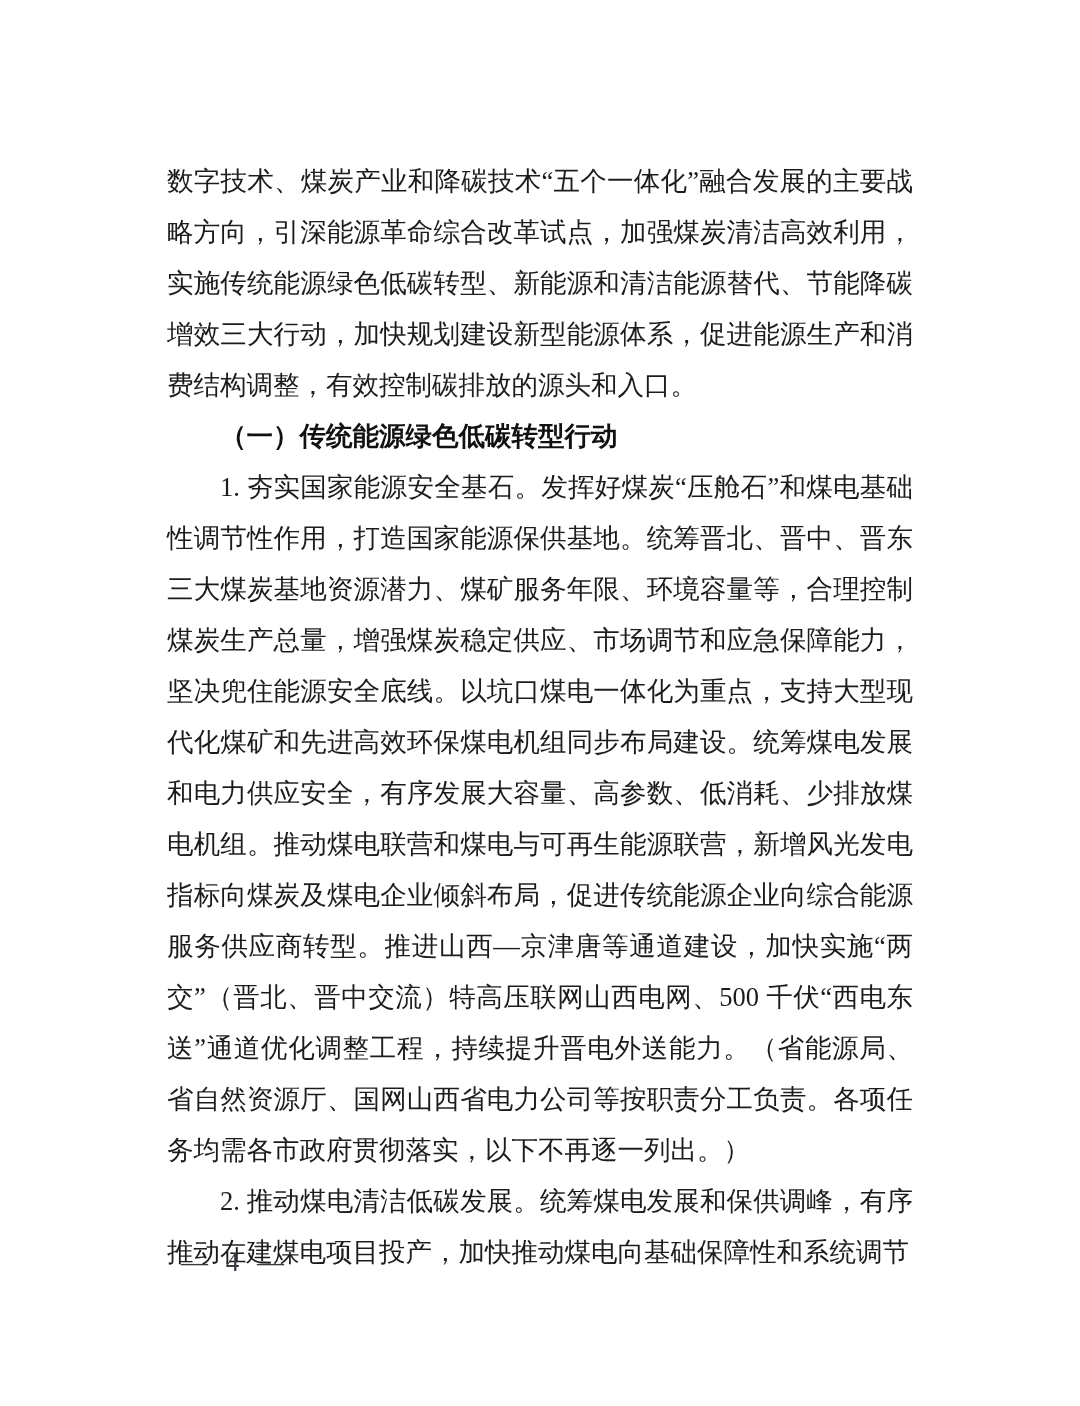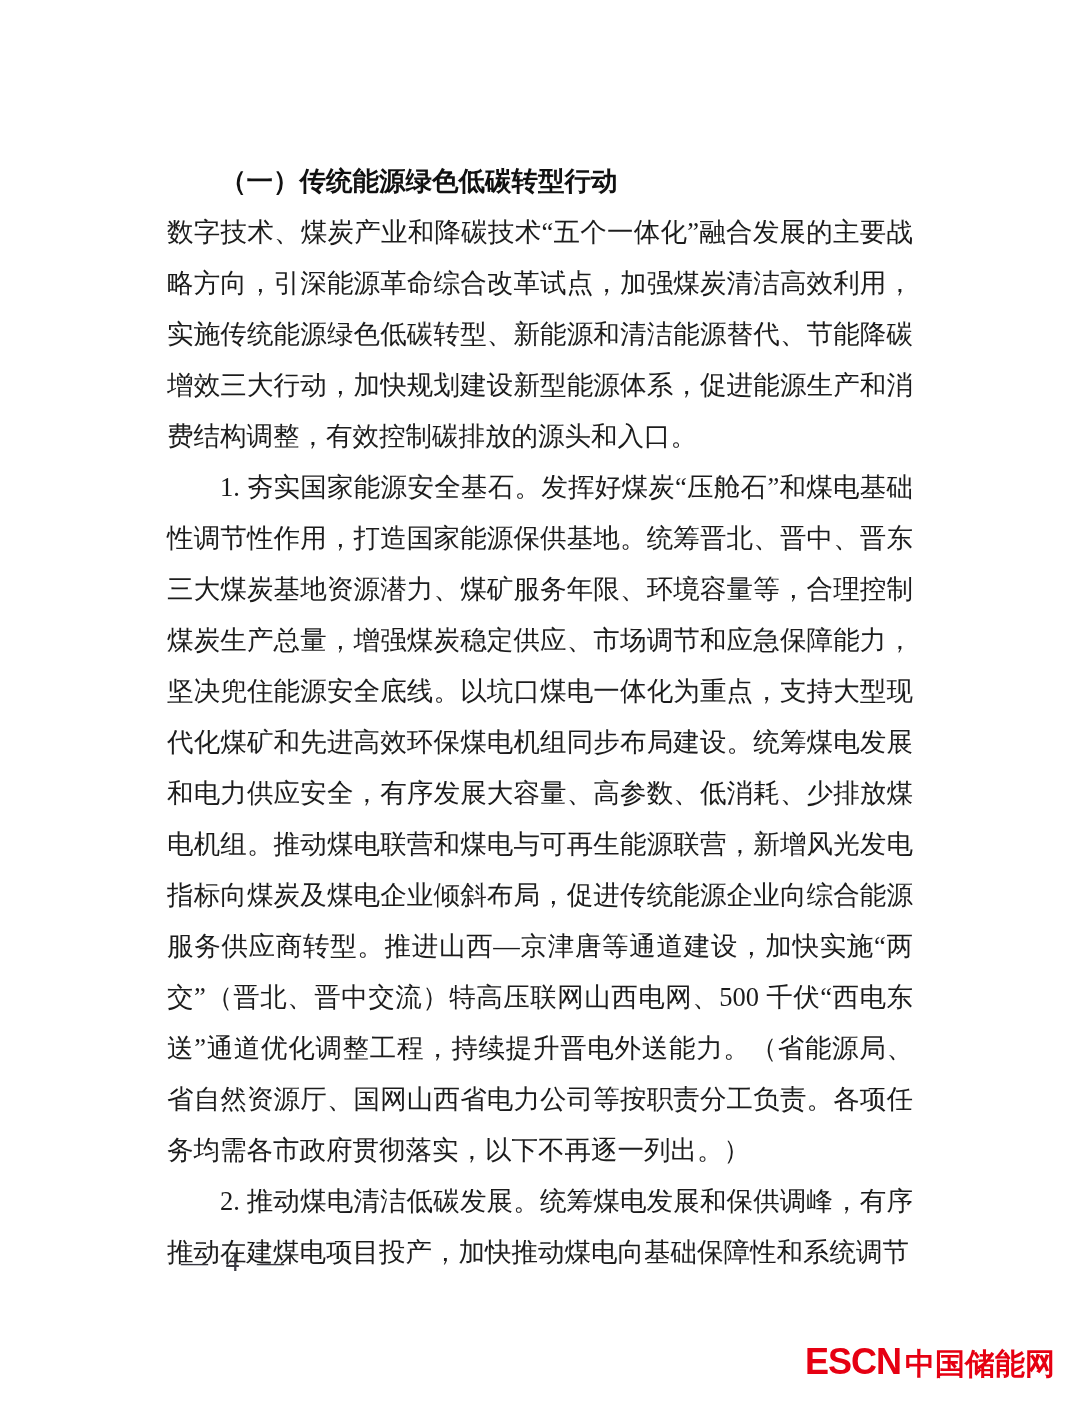--- a/index.html
+++ b/index.html
@@ -71,26 +71,22 @@
     line-height: 36px;
     margin-left: 4px;
   }
 </style>
 </head>
 <body>
 
 <div class="page">
 
   <div class="content">
+    <p class="para">数字技术、煤炭产业和降碳技术“五个一体化”融合发展的主要战略方向，引深能源革命综合改革试点，加强煤炭清洁高效利用，实施传统能源绿色低碳转型、新能源和清洁能源替代、节能降碳增效三大行动，加快规划建设新型能源体系，促进能源生产和消费结构调整，有效控制碳排放的源头和入口。</p>
     <p class="para indent heading">（一）传统能源绿色低碳转型行动</p>
-    <p class="para">数字技术、煤炭产业和降碳技术“五个一体化”融合发展的主要战略方向，引深能源革命综合改革试点，加强煤炭清洁高效利用，实施传统能源绿色低碳转型、新能源和清洁能源替代、节能降碳增效三大行动，加快规划建设新型能源体系，促进能源生产和消费结构调整，有效控制碳排放的源头和入口。</p>
     <p class="para indent">1. 夯实国家能源安全基石。发挥好煤炭“压舱石”和煤电基础性调节性作用，打造国家能源保供基地。统筹晋北、晋中、晋东三大煤炭基地资源潜力、煤矿服务年限、环境容量等，合理控制煤炭生产总量，增强煤炭稳定供应、市场调节和应急保障能力，坚决兜住能源安全底线。以坑口煤电一体化为重点，支持大型现代化煤矿和先进高效环保煤电机组同步布局建设。统筹煤电发展和电力供应安全，有序发展大容量、高参数、低消耗、少排放煤电机组。推动煤电联营和煤电与可再生能源联营，新增风光发电指标向煤炭及煤电企业倾斜布局，促进传统能源企业向综合能源服务供应商转型。推进山西—京津唐等通道建设，加快实施“两交”（晋北、晋中交流）特高压联网山西电网、500 千伏“西电东送”通道优化调整工程，持续提升晋电外送能力。（省能源局、省自然资源厅、国网山西省电力公司等按职责分工负责。各项任务均需各市政府贯彻落实，以下不再逐一列出。）</p>
     <p class="para indent">2. 推动煤电清洁低碳发展。统筹煤电发展和保供调峰，有序推动在建煤电项目投产，加快推动煤电向基础保障性和系统调节</p>
   </div>
 
   <div class="footer-pagenum">— 4 —</div>
 
-  <div class="logo" style="color: rgb(230, 0, 18);">
-    <span class="logo-en">ESCN</span>
-    <span class="logo-cn">中国储能网</span>
-  </div>
 
 </div>
 
 </body></html>

